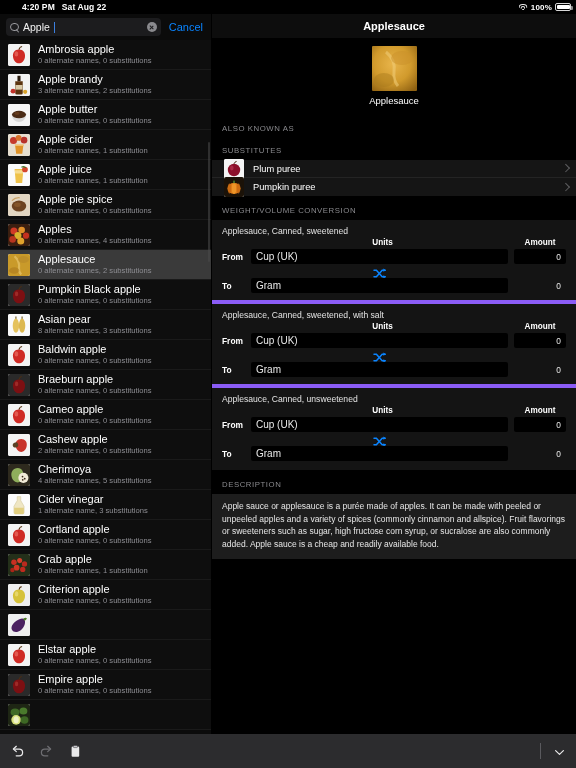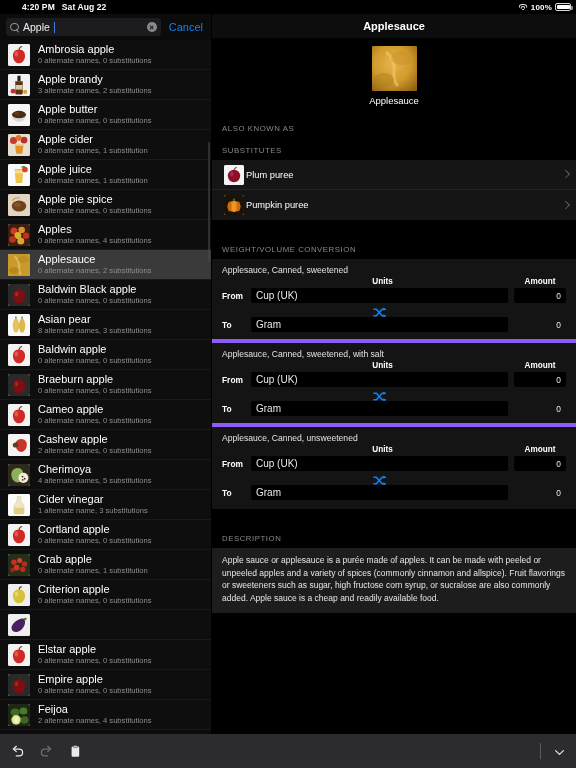--- a/index.html
+++ b/index.html
@@ -72,24 +72,24 @@
   .navbar{ flex:0 0 24px; height:24px; background:#0d0d0d; display:flex; align-items:center; justify-content:center; }
   .navtitle{ color:#fff; font-size:11px; font-weight:bold; }
   .detail-scroll{ flex:1 1 auto; overflow:hidden; background:#000; }
 
   .hero{ padding:8px 0 10px; display:flex; flex-direction:column; align-items:center; gap:4px; }
   .hero-img{ width:45px; height:45px; border-radius:1px; overflow:hidden; }
   .hero-img svg{ display:block; width:45px; height:45px; }
   .hero-cap{ color:#fff; font-size:9.5px; }
 
   .sechead{ color:#8a8a8e; font-size:7.8px; letter-spacing:.55px; padding:8px 0 5px 10px; }
-  .sechead.tight{ padding-top:25px;border-radius:6px; }
+  .sechead.tight{ padding-top:10px;border-radius:6px; }
 
   .group{ background:#151515; }
-  .subrow{ height:30px; display:flex; align-items:center; gap:2px; padding:0 8px 0 12px; border-bottom:1px solid #242424; }
+  .subrow{ height:18px; display:flex; align-items:center; gap:9px; padding:0 8px 0 12px; border-bottom:1px solid #242424; }
   .subrow:last-child{ border-bottom:none; }
   .sub-thumb{ width:20px; height:20px; flex:0 0 20px; border-radius:2px; background:#fff; overflow:hidden; }
   .sub-thumb svg{ display:block; width:20px; height:20px; }
   .sub-label{ color:#fff; font-size:9.3px; flex:1 1 auto; }
   .chev{ width:5px; height:9px; flex:0 0 5px; position:relative; opacity:.55; }
   .chev::before{ content:""; position:absolute; left:0; top:1px; width:4.5px; height:4.5px; border-right:1.3px solid #9b9b9f; border-top:1.3px solid #9b9b9f; transform:rotate(45deg); }
 
   .conv-group{ background:#141414; padding:0 0 2px; }
   .conv-block{ padding:6px 10px 7px 10px; border-bottom:4px solid #8b5cf6; }
   .conv-block:last-child{ border-bottom:none; }
@@ -290,21 +290,21 @@
           <div class="row">
             <div class="thumb">
               <svg viewBox="0 0 20 20" style="width:22px;height:22px">
                 <rect width="20" height="20" fill="#2a2a2a"></rect>
                 <path d="M10 5 C6 5 4 8 4.6 12 C5.1 15.5 7.6 17.6 10 17.6 C12.4 17.6 14.9 15.5 15.4 12 C16 8 14 5 10 5 Z" fill="#7d0f12"></path>
                 <path d="M10 5.2 C10.3 3.4 11.3 2.5 12.6 2.3" stroke="#4a2d12" stroke-width="1" fill="none"></path>
                 <ellipse cx="7.8" cy="9" rx="1.5" ry="2.2" fill="#c0453e" opacity=".5"></ellipse>
               </svg>
             </div>
             <div class="rowtext">
-              <div class="rowtitle">Baldwin Black apple</div>
+              <div class="rowtitle">Pumpkin Black apple</div>
               <div class="rowsub">0 alternate names, 0 substitutions</div>
             </div>
           </div>
           <div class="row">
             <div class="thumb">
               <svg viewBox="0 0 20 20" style="width:22px;height:22px">
                 <rect width="20" height="20" fill="#fafafa"></rect>
                 <ellipse cx="7.2" cy="10.6" rx="2.9" ry="6.4" fill="#e5c25c"></ellipse>
                 <ellipse cx="12.8" cy="10.6" rx="2.9" ry="6.4" fill="#ddb84f"></ellipse>
                 <path d="M7.2 4.3 v-2M12.8 4.3 v-2" stroke="#6b5318" stroke-width="1"></path>
@@ -484,24 +484,20 @@
           <div class="row">
             <div class="thumb">
               <svg viewBox="0 0 20 20" style="width:22px;height:22px">
                 <rect width="20" height="20" fill="#1e2614"></rect>
                 <ellipse cx="6.4" cy="7.4" rx="4" ry="3.4" fill="#3f6a26"></ellipse>
                 <ellipse cx="14" cy="6.4" rx="3.6" ry="3.2" fill="#4a7a2c"></ellipse>
                 <circle cx="7.4" cy="14.4" r="4.4" fill="#d7e07a"></circle>
                 <ellipse cx="7.4" cy="14.4" rx="2.4" ry="3.2" fill="#eef2c6"></ellipse>
                 <ellipse cx="15" cy="14.6" rx="3.6" ry="3.4" fill="#3d6824"></ellipse>
               </svg>
-            </div>
-            <div class="rowtext">
-              <div class="rowtitle">Feijoa</div>
-              <div class="rowsub">2 alternate names, 4 substitutions</div>
             </div>
           </div>
         </div>
       <div class="list-scrollbar"></div>
     </div>
 
     <div class="detail">
       <div class="navbar">
         <div class="navtitle">Applesauce</div>
       </div>

